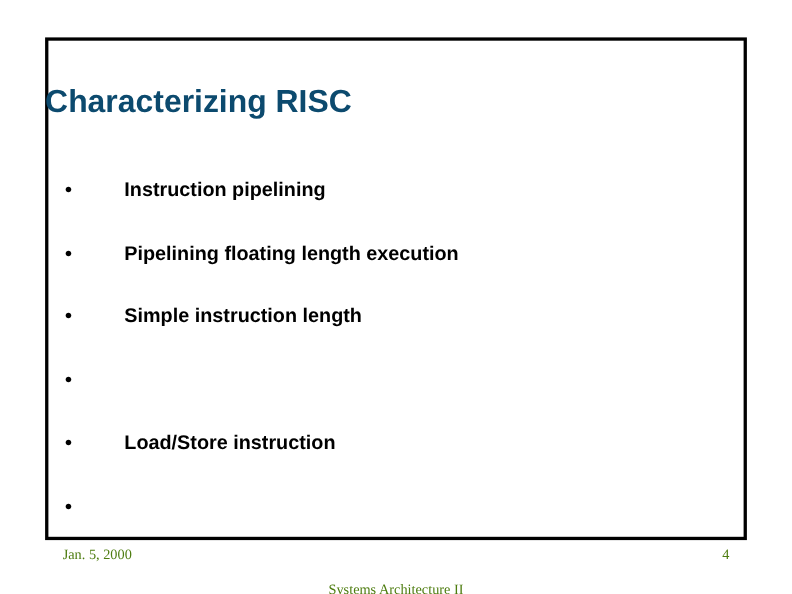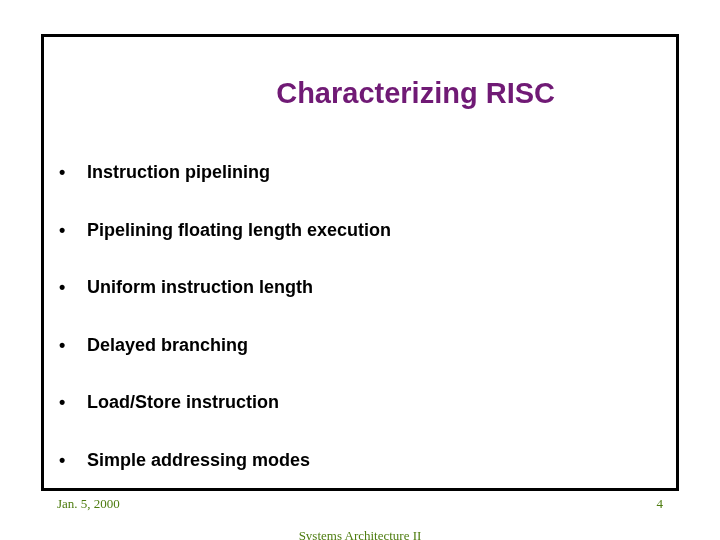--- a/index.html
+++ b/index.html
@@ -36,27 +36,27 @@
     border: 3px solid #000000;
     background: #ffffff;
   }
 
   
   #slide-title {
     position: absolute;
     left: 41px;
     top: 76px;
     width: 514px;
-    text-align: right;
+    text-align: left;
     font-family: "Liberation Sans", sans-serif;
     font-size: 29px;
     font-weight: bold;
     line-height: 34px;
     letter-spacing: 0px;
-    color: #701a75;
+    color: #0c4a6e;
     white-space: nowrap;
   }
 
   
   #bullet-list {
     position: absolute;
     left: 57px;
     top: 160px;
     width: 600px;
     margin: 0;
@@ -80,20 +80,21 @@
     top: 0px;
     width: 14px;
     font-size: 18px;
     font-weight: bold;
     line-height: 25px;
     color: #000000;
     text-align: left;
   }
   .bullet-text {
     display: inline-block;
+    margin-left: 26px;
   }
 
   
   #footer {
     position: absolute;
     left: 41px;
     top: 495px;
     width: 638px;
     height: 22px;
   }
@@ -138,36 +139,34 @@
       <span class="bullet-text">Instruction pipelining</span>
     </li>
 
     <li class="bullet-item">
       <span class="bullet-marker">•</span>
       <span class="bullet-text">Pipelining floating length execution</span>
     </li>
 
     <li class="bullet-item">
       <span class="bullet-marker">•</span>
-      <span class="bullet-text">Uniform instruction length</span>
+      <span class="bullet-text">Simple instruction length</span>
     </li>
 
     <li class="bullet-item">
       <span class="bullet-marker">•</span>
-      <span class="bullet-text">Delayed branching</span>
     </li>
 
     <li class="bullet-item">
       <span class="bullet-marker">•</span>
       <span class="bullet-text">Load/Store instruction</span>
     </li>
 
     <li class="bullet-item">
       <span class="bullet-marker">•</span>
-      <span class="bullet-text">Simple addressing modes</span>
     </li>
 
   </ul>
 
   <div id="footer">
     <div class="footer-cell" id="footer-date">Jan. 5, 2000</div>
     <div class="footer-cell" id="footer-course">Systems Architecture II</div>
     <div class="footer-cell" id="footer-pagenum">4</div>
   </div>
 

